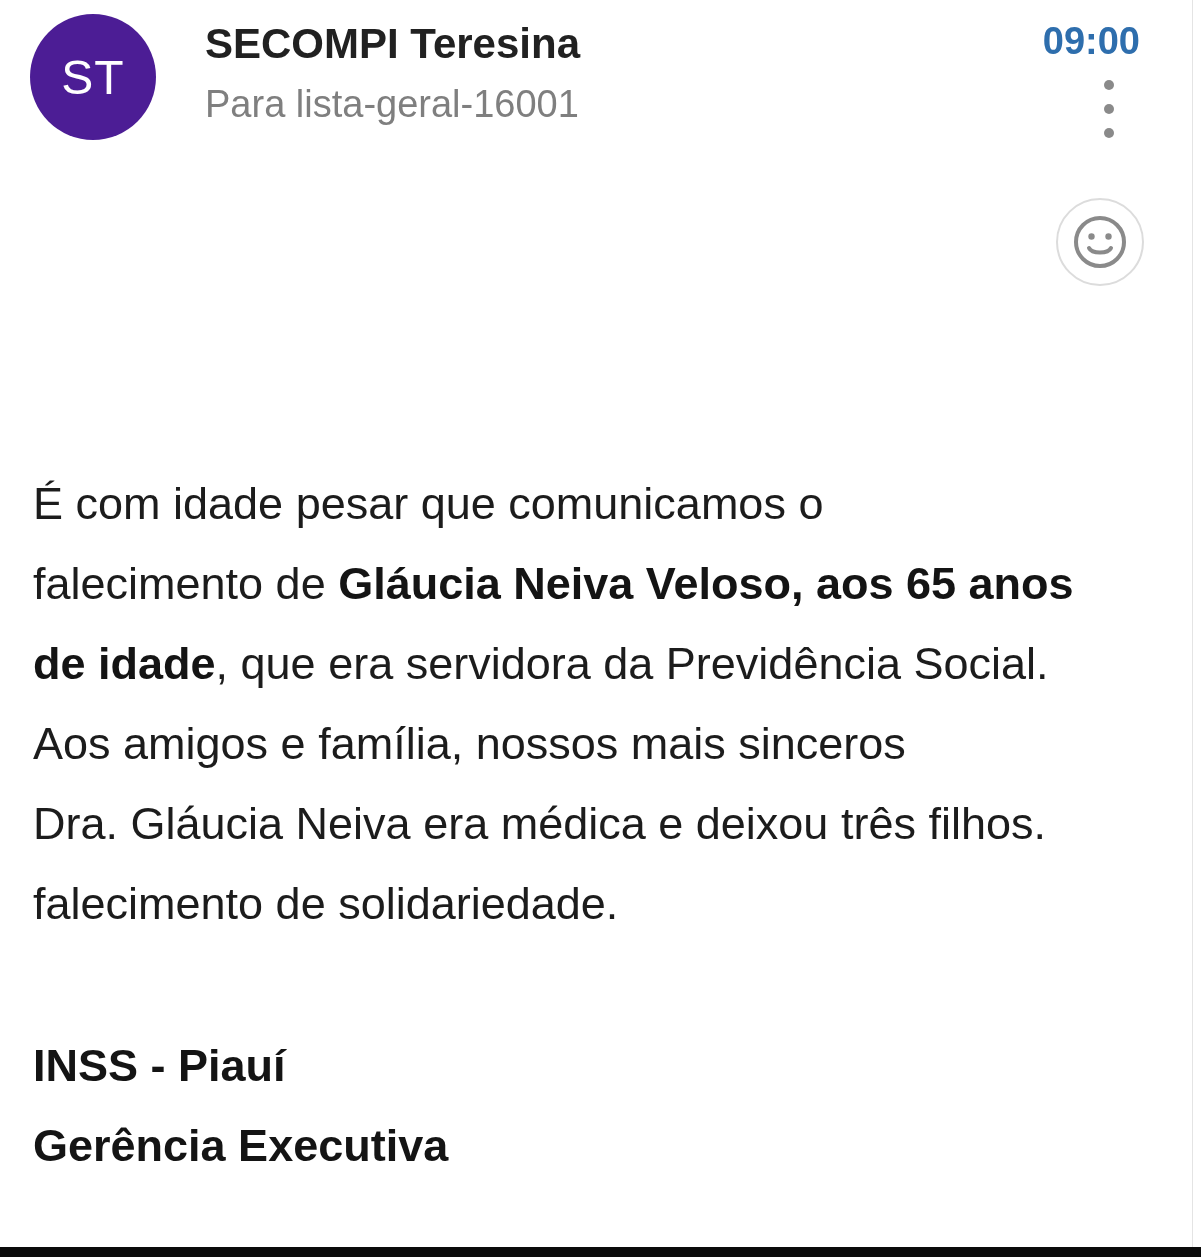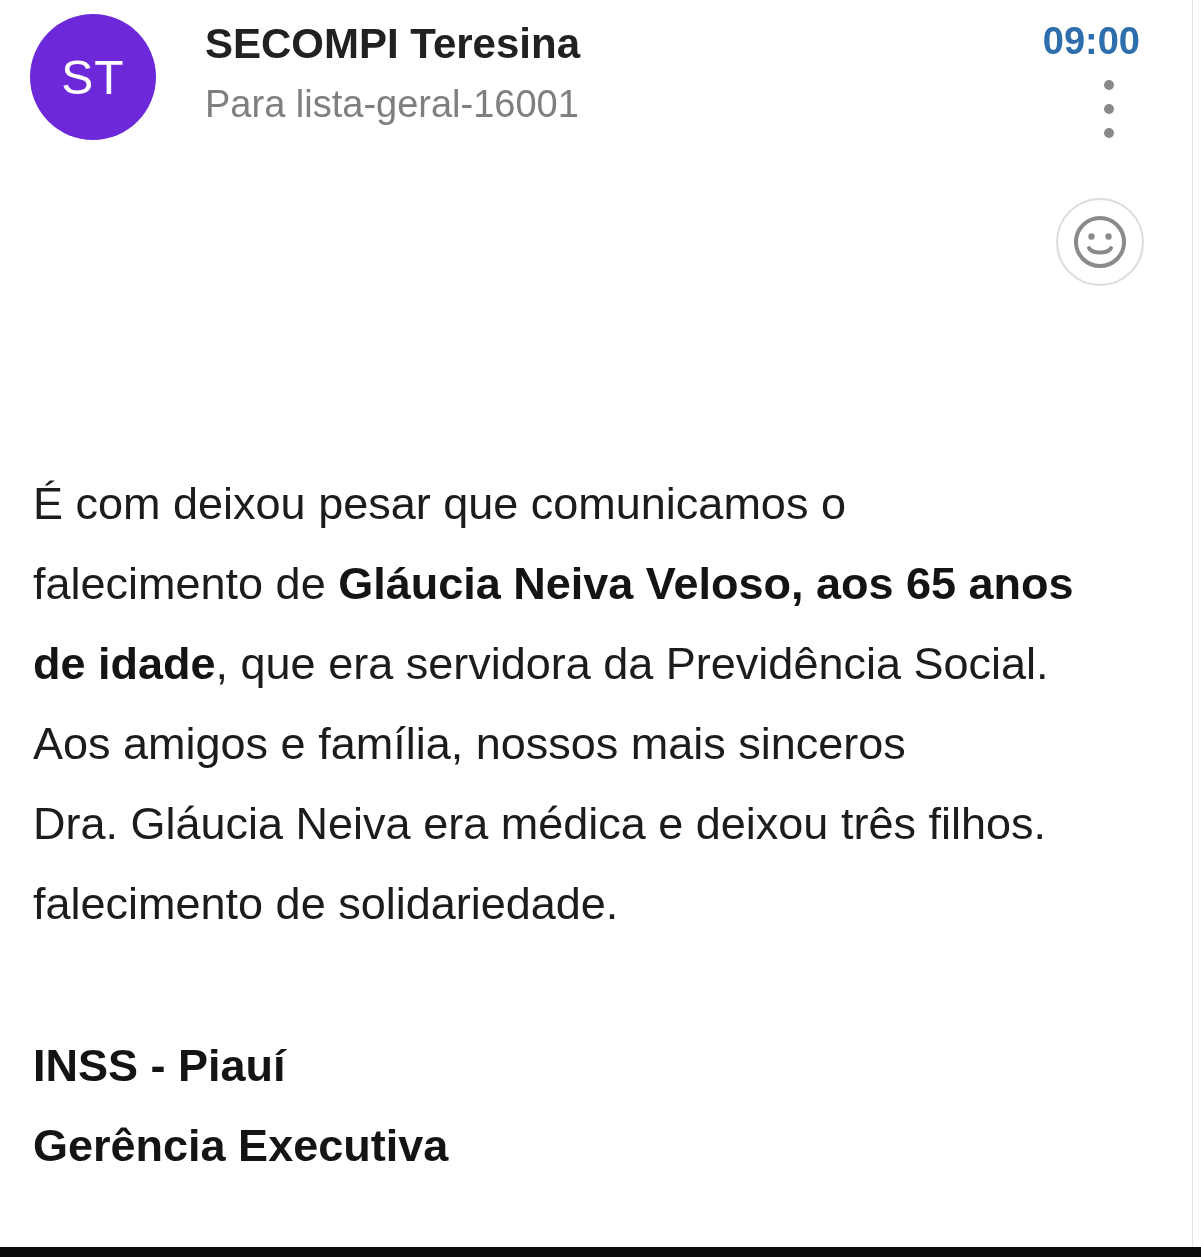--- a/index.html
+++ b/index.html
@@ -13,21 +13,21 @@
     overflow: hidden;
     color: #1c1c1c;
   }
 
   
   .header { position: absolute; left: 0; top: 0; width: 100%; height: 160px; }
 
   .avatar {
     position: absolute; left: 30px; top: 14px;
     width: 126px; height: 126px; border-radius: 50%;
-    background: #6d28d9;
+    background: #4c1d95;
     display: flex; align-items: center; justify-content: center;
     cursor: pointer;
   }
   .avatar-initials {
     color: #ffffff; font-size: 48px; font-weight: 400; letter-spacing: 1px;
     font-family: "Liberation Sans", sans-serif;
   }
 
   .sender-block { position: absolute; left: 205px; top: 18px; }
   .sender-name {
@@ -124,21 +124,21 @@
       <circle cx="36.5" cy="22.5" r="3.2" fill="#8a8a8a"></circle>
       <path d="M17 34 C20 40, 36 40, 39 34" stroke="#8a8a8a" stroke-width="4" stroke-linecap="round" fill="none"></path>
     </svg>
   </span>
 </div>
 
 <div class="mail-body">
 
 
   <div class="paragraph">
-    <div class="body-line">É com deixou pesar que comunicamos o</div>
+    <div class="body-line">É com idade pesar que comunicamos o</div>
     <div class="body-line"><span>falecimento de </span><b>Gláucia Neiva Veloso, aos 65 anos</b></div>
     <div class="body-line"><b>de idade</b><span>, que era servidora da Previdência Social.</span></div>
     <div class="body-line">Aos amigos e família, nossos mais sinceros</div>
     <div class="body-line">Dra. Gláucia Neiva era médica e deixou três filhos.</div>
     <div class="body-line">falecimento de solidariedade.</div>
   </div>
 
   <div class="signature">
     <div class="body-line">INSS - Piauí</div>
     <div class="body-line">Gerência Executiva</div>

